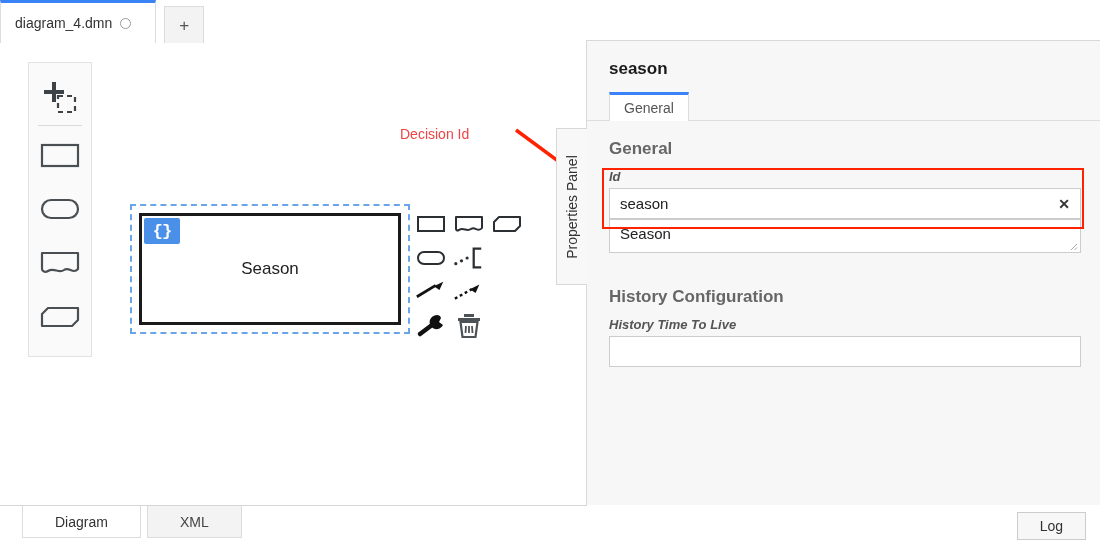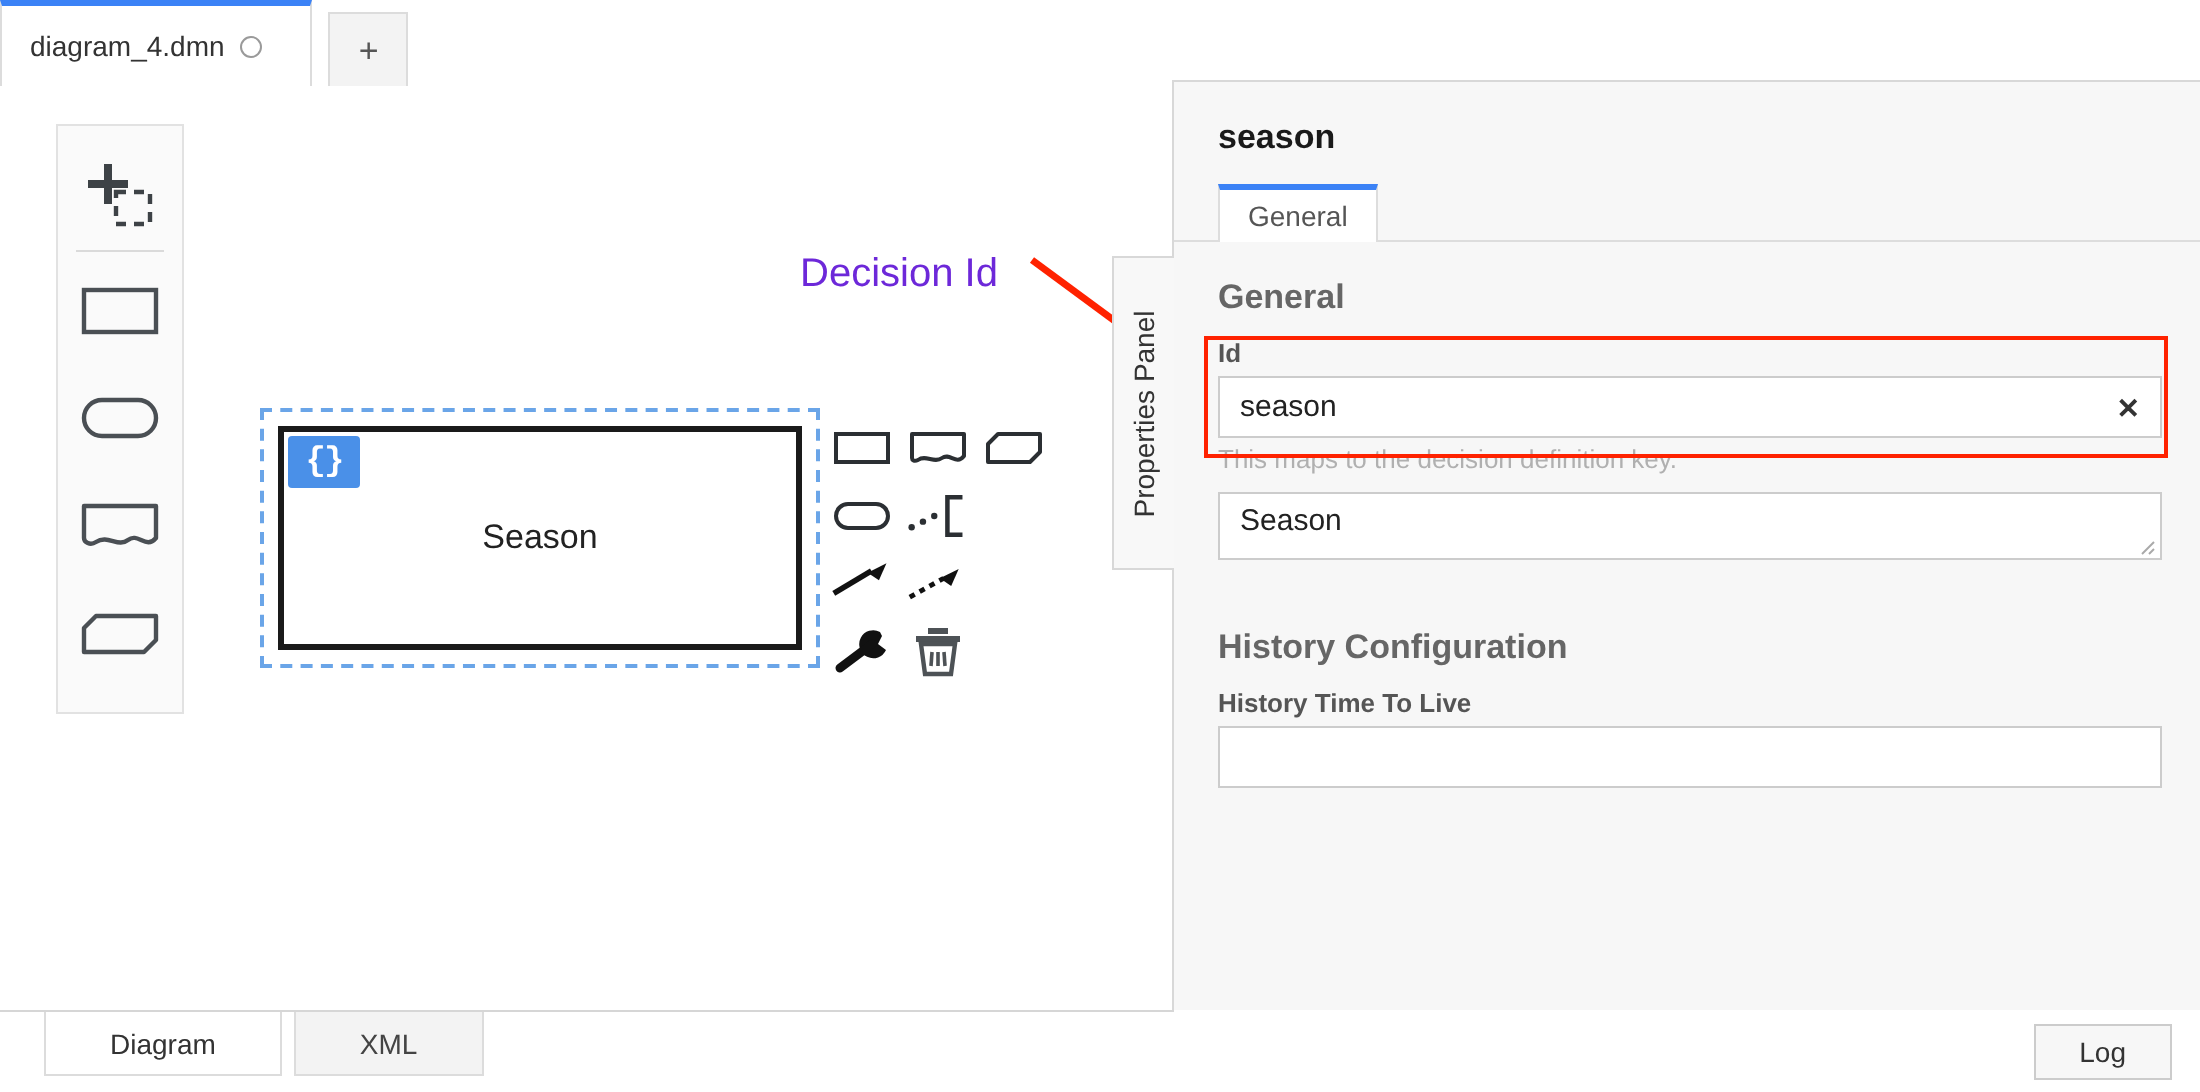--- a/index.html
+++ b/index.html
@@ -139,22 +139,22 @@
   }
   .pad-item {
     width: 32px; height: 30px;
     display: flex; align-items: center; justify-content: center;
   }
 
   
   .annotation-text {
     position: absolute;
     left: 400px; top: 82px;
-    color: #6d28d9;
-    font-size: 20px;
+    color: #ef4444;
+    font-size: 14px;
     white-space: nowrap;
   }
   .annotation-arrow {
     position: absolute;
     left: 510px; top: 78px;
     width: 110px; height: 80px;
     pointer-events: none;
   }
 
   
@@ -222,20 +222,21 @@
     font-size: 17px;
     font-weight: bold;
     color: #666666;
     margin: 4px 0 10px 0;
   }
   .field-label {
     font-size: 13px;
     font-weight: bold;
     color: #555555;
     margin-bottom: 4px;
+    font-style: italic;
   }
   .field-input {
     box-sizing: border-box;
     width: 472px; height: 31px;
     background: #ffffff;
     border: 1px solid #cccccc;
     font-size: 15px;
     color: #222222;
     padding: 0 10px;
     display: flex; align-items: center;
@@ -470,21 +471,20 @@
     <div class="props-body">
 
       <div class="section-title">General</div>
 
       <div>
         <div class="field-label">Id</div>
         <div class="field-input">
           <span>season</span>
           <span class="clear-x">✕</span>
         </div>
-        <div class="help-text">This maps to the decision definition key.</div>
       </div>
 
       <div>
         <div class="field-textarea">
           <span>Season</span>
           <svg class="resize-grip" viewBox="0 0 10 10">
             <g stroke="#a9a9a9" stroke-width="1">
               <line x1="9" y1="3" x2="3" y2="9"></line>
               <line x1="9" y1="6.5" x2="6.5" y2="9"></line>
             </g>

